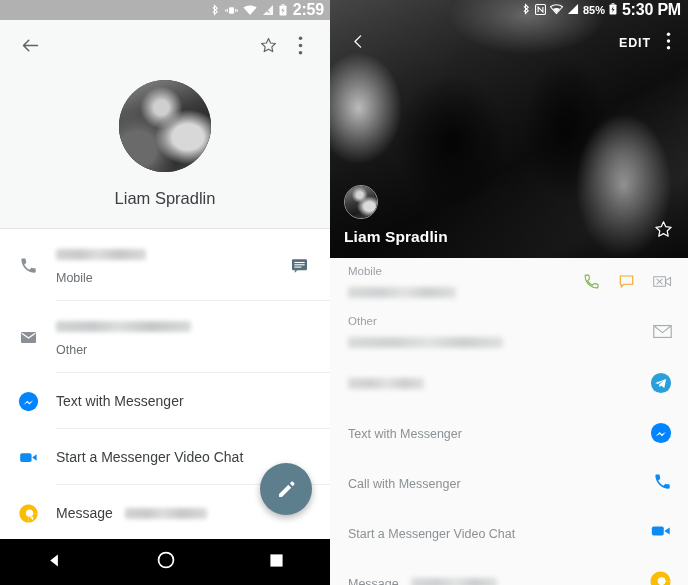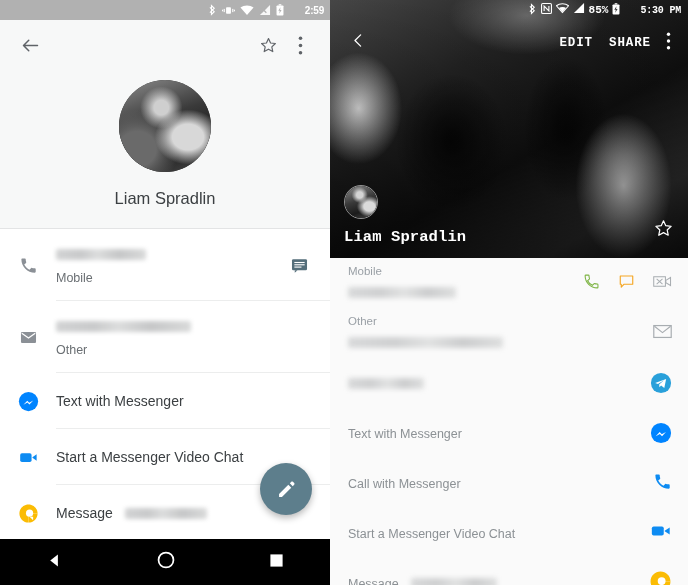--- a/index.html
+++ b/index.html
@@ -14,21 +14,21 @@
   .phone-left{
     position:relative; width:330px; height:585px;
     background:#f7f8f8; overflow:hidden;
   }
   .statusbar-l{
     height:20px; background:#b1b1b1; display:flex; align-items:center;
     justify-content:flex-end; padding-right:6px; gap:5px;
     color:#ffffff; font-size:11px; font-weight:bold;
   }
   .statusbar-l .sb-ico{ display:inline-flex; align-items:center; }
-  .sb-time{ font-size:10px; letter-spacing:-0.2px; margin-left:16px; }
+  .sb-time{ font-size:16px; letter-spacing:-0.2px; margin-left:1px; }
 
   .appbar-l{
     height:50px; background:#f7f8f8; display:flex; align-items:center;
     padding:0 14px; position:relative;
   }
   .appbar-l .spacer{ flex:1; }
   .ab-icon{ width:32px; height:32px; display:flex; align-items:center; justify-content:center; }
 
   .contact-hero{
     background:#f7f8f8; padding-top:10px; padding-bottom:20px;
@@ -90,21 +90,20 @@
   .hero-r{
     position:relative; height:258px; overflow:hidden;
     background:
       radial-gradient(ellipse 70px 90px at 8% 42%, #e8e8e8 0%, rgba(232,232,232,0) 62%),
       radial-gradient(ellipse 80px 120px at 82% 72%, #dcdcdc 0%, rgba(220,220,220,0) 60%),
       radial-gradient(ellipse 120px 60px at 55% 6%, #6e6e6e 0%, rgba(110,110,110,0) 65%),
       radial-gradient(ellipse 90px 110px at 34% 55%, #050505 0%, rgba(5,5,5,0) 62%),
       radial-gradient(ellipse 70px 120px at 66% 50%, #060606 0%, rgba(6,6,6,0) 60%),
       linear-gradient(150deg,#4a4a4a 0%,#252525 30%,#101010 58%,#303030 82%,#141414 100%);
     filter:none;
-    font-family:Liberation Mono, monospace;
   }
   .hero-r::after{
     content:""; position:absolute; inset:0;
     background:linear-gradient(to bottom, rgba(0,0,0,.05) 0%, rgba(0,0,0,.25) 60%, rgba(0,0,0,.55) 100%);
   }
   .statusbar-r{
     position:relative; z-index:3; height:20px; display:flex; align-items:center;
     justify-content:flex-end; padding-right:7px; gap:4px;
     color:#fff; font-size:11px; font-weight:bold;
   }
@@ -392,21 +391,20 @@
       </div>
 
       <div class="appbar-r">
         <div style="padding:4px 6px">
           <svg width="17" height="17" viewBox="0 0 24 24">
               <path d="M15 4L7 12l8 8" fill="none" stroke="#fff" stroke-width="1.8" stroke-linecap="round" stroke-linejoin="round"></path>
             </svg>
         </div>
         <div class="spacer"></div>
         <div class="txt-action">EDIT</div>
-        <div class="txt-action">SHARE</div>
         <div style="padding:4px 7px">
           <svg width="5" height="18" viewBox="0 0 4 18">
               <circle cx="2" cy="2.2" r="1.7" fill="#fff"></circle>
               <circle cx="2" cy="9" r="1.7" fill="#fff"></circle>
               <circle cx="2" cy="15.8" r="1.7" fill="#fff"></circle>
             </svg>
         </div>
       </div>
 
       <div class="hero-bottom">

